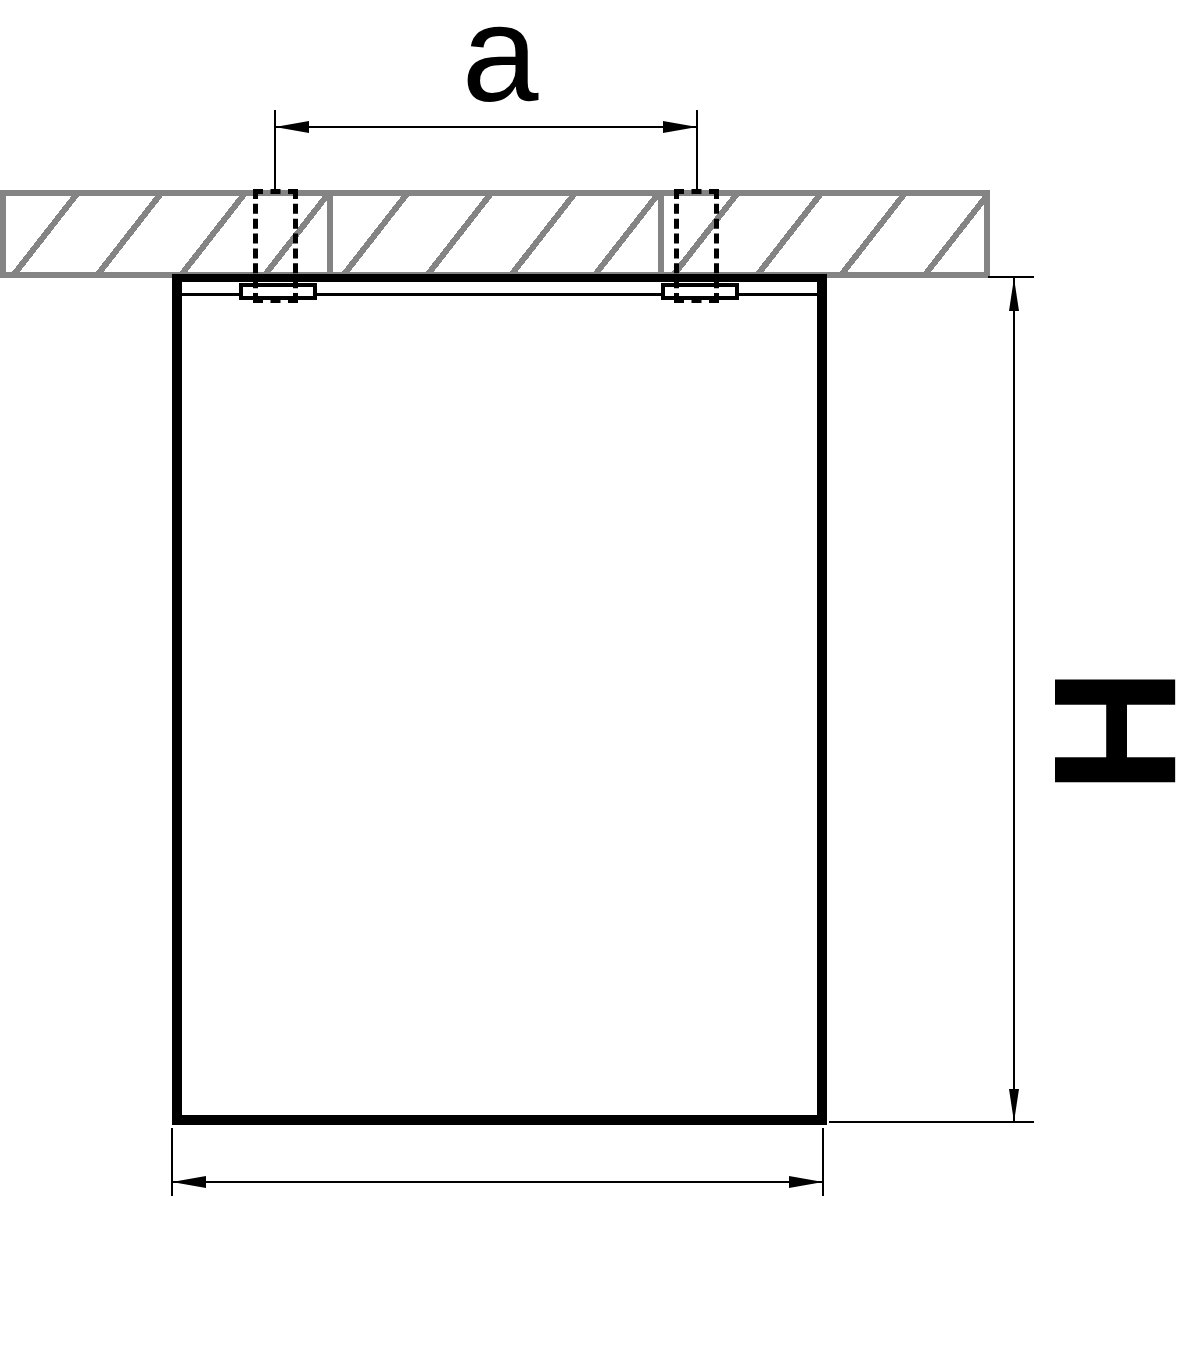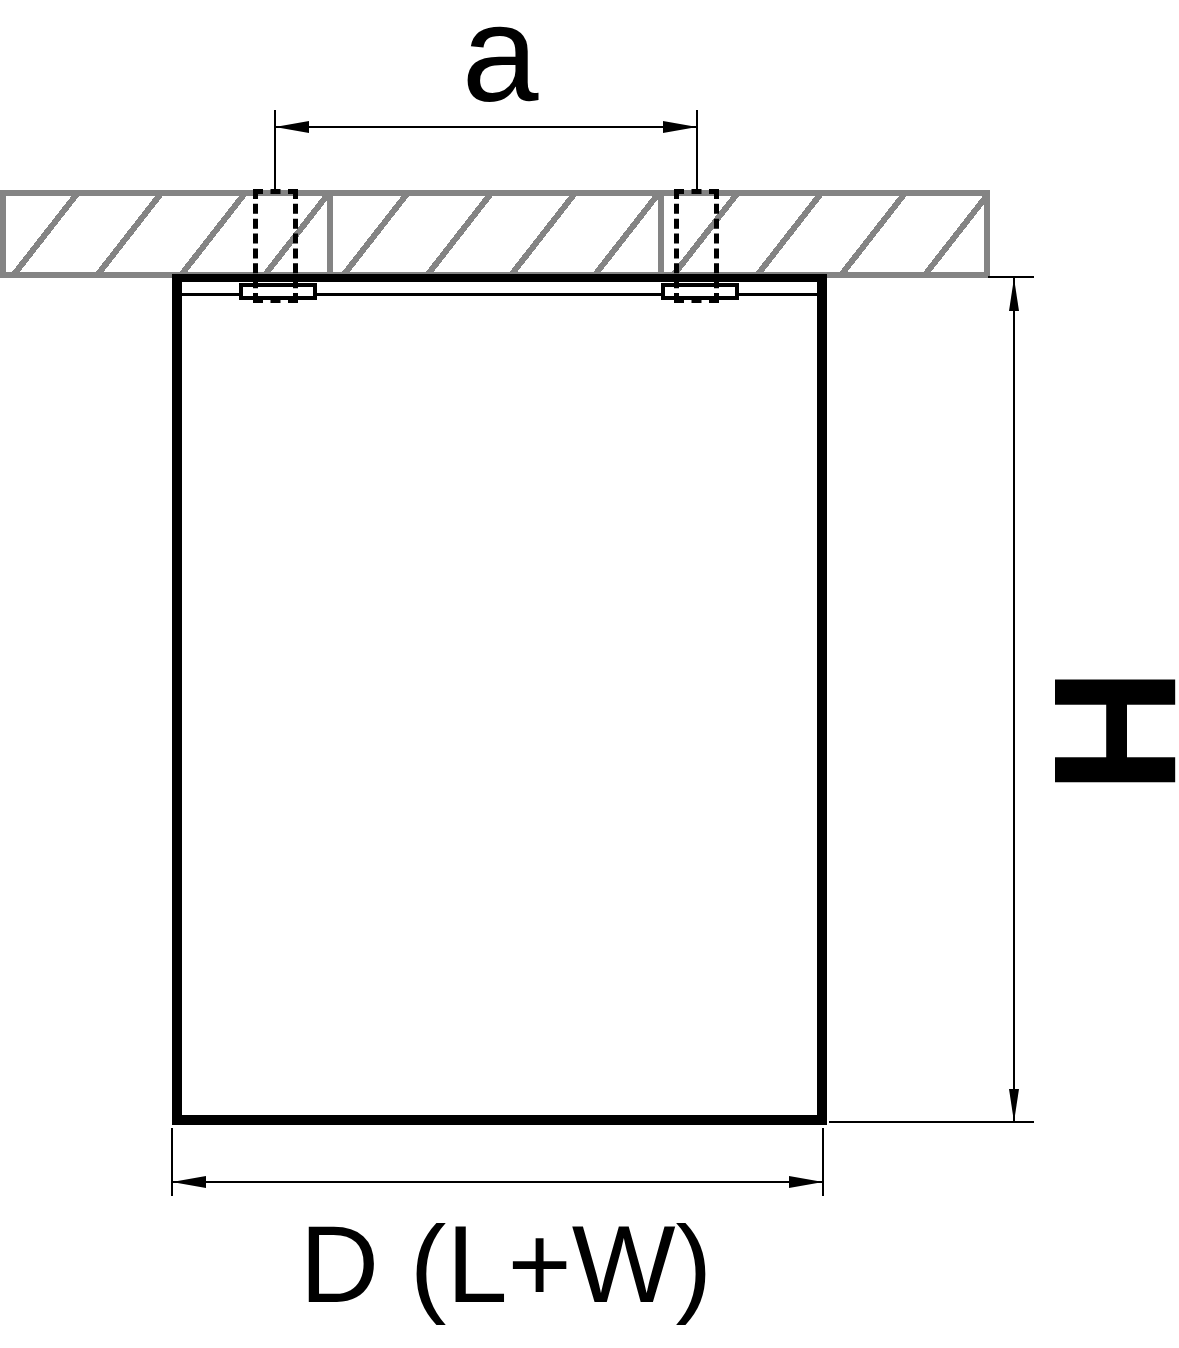--- a/index.html
+++ b/index.html
@@ -108,15 +108,14 @@
   <div class="dim-line-v" style="left:1013px; top:278px; height:844px;"></div>
   <div class="arrow arrow-up" style="left:1009px; top:278px;"></div>
   <div class="arrow arrow-down" style="left:1009px; top:1089px;"></div>
   <div class="dim-label label-h-box">H</div>
 
   <div class="dim-line-v" style="left:171px; top:1128px; height:68px;"></div>
   <div class="dim-line-v" style="left:822px; top:1128px; height:68px;"></div>
   <div class="dim-line-h" style="left:172px; top:1181px; width:651px;"></div>
   <div class="arrow arrow-left" style="left:172px; top:1176px;"></div>
   <div class="arrow arrow-right" style="left:789px; top:1176px;"></div>
-  <div class="dim-label label-d">D (L+W)</div>
 
 </div>
 
 </body></html>

